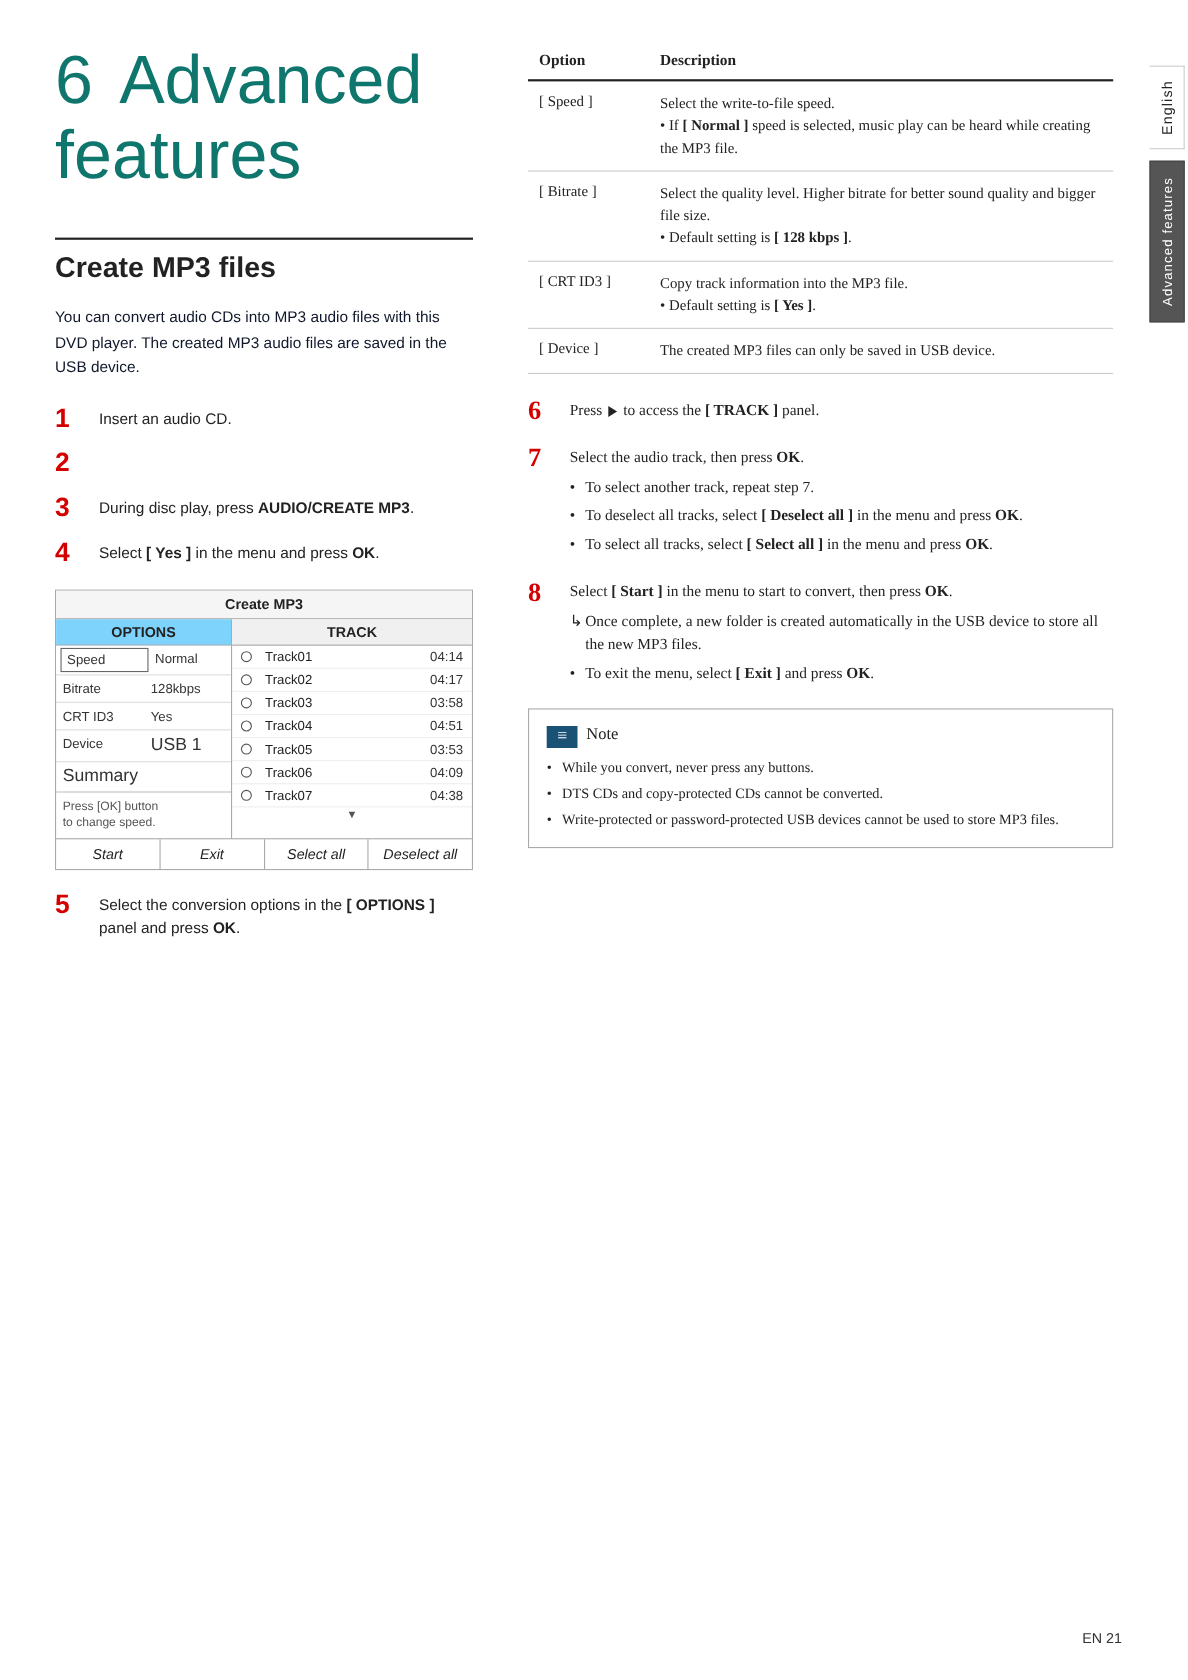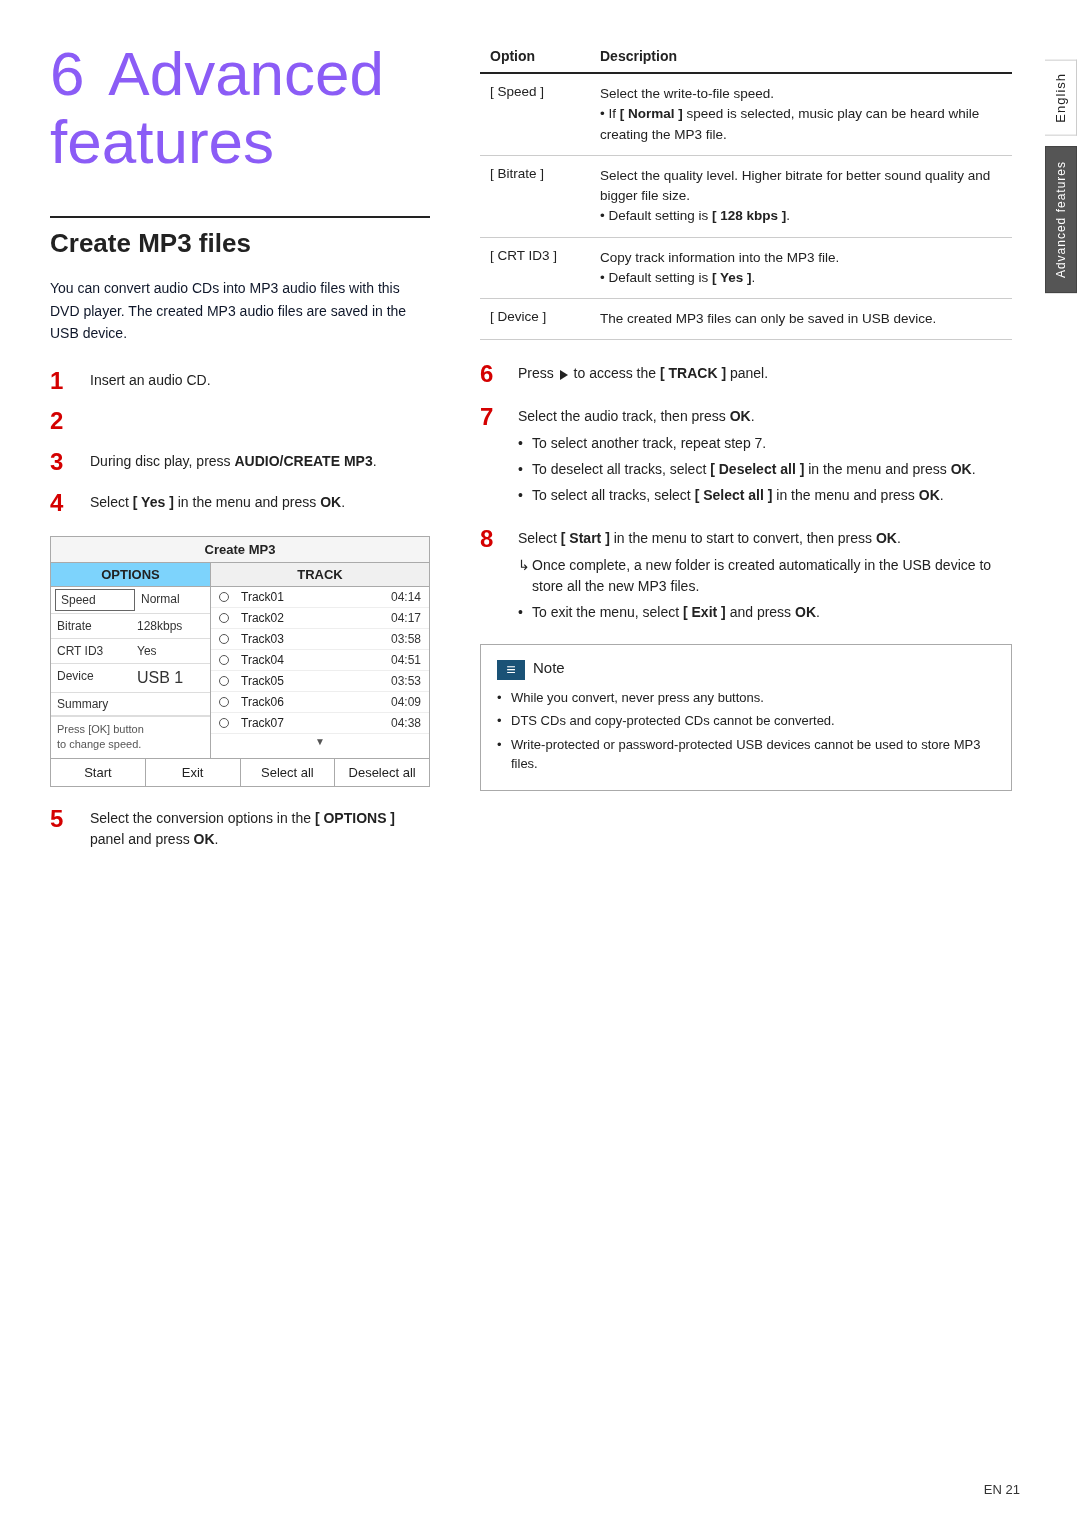--- a/index.html
+++ b/index.html
@@ -72,29 +72,30 @@
     
     .left-col {
       width: 460px;
       padding: 0 30px 0 50px;
     }
 
     
     .right-col {
       width: 582px;
       padding: 0 30px 0 20px;
+      font-family: Liberation Serif, serif;
     }
 
     
     .chapter-heading {
       font-size: 62px;
       font-weight: 300;
       line-height: 1.1;
       margin-bottom: 40px;
-      color: #8b5cf6;
+      color: #0f766e;
     }
 
     .chapter-num {
       font-size: 62px;
       font-weight: 300;
       margin-right: 10px;
     }
 
     .chapter-title {
       font-size: 62px;
@@ -251,20 +252,21 @@
       padding: 5px 6px;
       font-size: 11px;
       color: #555;
       border-top: 1px solid #ddd;
       line-height: 1.4;
     }
 
     .menu-buttons {
       display: flex;
       border-top: 1px solid #aaa;
+      font-style: italic;
     }
 
     .menu-btn {
       flex: 1;
       text-align: center;
       padding: 6px 4px;
       border-right: 1px solid #aaa;
       font-size: 13px;
       cursor: pointer;
     }
@@ -490,21 +492,21 @@
             </div>
             <div class="option-row">
               <div class="option-label" style="font-size:12px;">CRT ID3</div>
               <div class="option-value" style="font-size:12px;">Yes</div>
             </div>
             <div class="option-row">
               <div class="option-label" style="font-size:12px;">Device</div>
               <div class="option-value" style="font-size:16px;">USB 1</div>
             </div>
             <div class="option-row">
-              <div class="option-label" style="font-size:12px; width:100%; padding:4px 6px;">Summary</div>
+              <div class="option-label" style="font-size:16px; width:100%; padding:4px 6px;">Summary</div>
             </div>
             <div class="menu-note">Press [OK] button<br>to change speed.</div>
           </div>
 
           <div class="menu-track">
             <div class="menu-track-header">TRACK</div>
             <div class="track-row">
               <span class="track-radio"></span>
               <span class="track-name">Track01</span>
               <span class="track-time">04:14</span>

